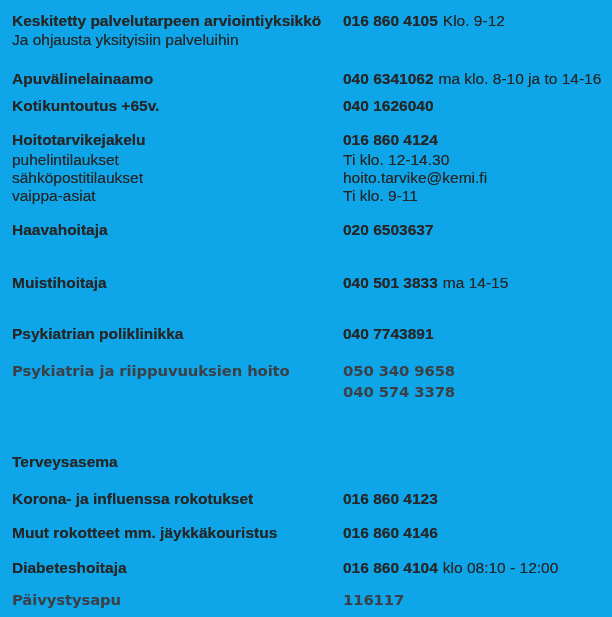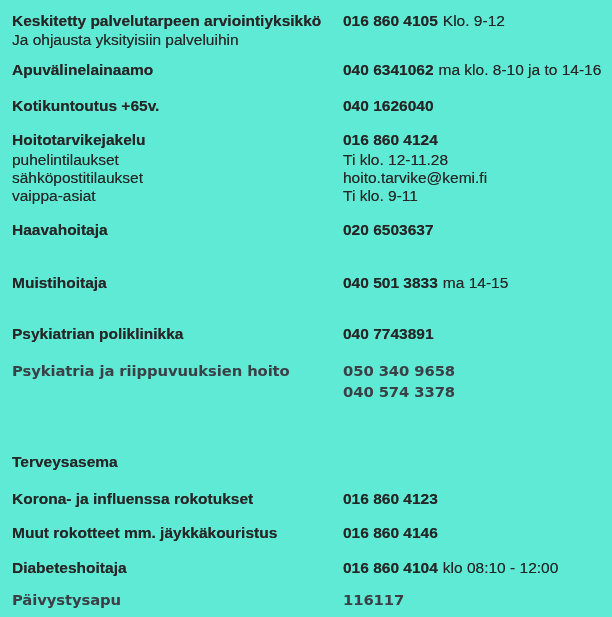--- a/index.html
+++ b/index.html
@@ -1,20 +1,20 @@
 <!DOCTYPE html>
 <html><head>
 <meta charset="utf-8">
 <style>
   html, body { margin: 0; padding: 0; }
   .page {
     position: relative;
     width: 612px;
     height: 617px;
-    background: #5eead4;
+    background: #0ea5e9;
     overflow: hidden;
     font-family: "Liberation Sans", sans-serif;
     color: #262626;
   }
   .line {
     position: absolute;
     left: 0;
     width: 612px;
     height: 19px;
     line-height: 19px;
@@ -38,38 +38,38 @@
 
   <div class="line scan" style="top:11px">
     <span class="left b">Keskitetty palvelutarpeen arviointiyksikkö</span>
     <span class="right"><span class="phone">016 860 4105</span><span class="note">Klo. 9-12</span></span>
   </div>
 
   <div class="line scan" style="top:30px">
     <span class="left">Ja ohjausta yksityisiin palveluihin</span>
   </div>
 
-  <div class="line scan" style="top:60px">
+  <div class="line scan" style="top:69px">
     <span class="left b">Apuvälinelainaamo</span>
     <span class="right"><span class="phone">040 6341062</span><span class="note">ma klo. 8-10 ja to 14-16</span></span>
   </div>
 
   <div class="line scan" style="top:96px">
     <span class="left b">Kotikuntoutus +65v.</span>
     <span class="right"><span class="phone">040 1626040</span></span>
   </div>
 
   <div class="line scan" style="top:130px">
     <span class="left b">Hoitotarvikejakelu</span>
     <span class="right"><span class="phone">016 860 4124</span></span>
   </div>
 
   <div class="line scan" style="top:150px">
     <span class="left">puhelintilaukset</span>
-    <span class="right"><span class="note">Ti klo. 12-11.28</span></span>
+    <span class="right"><span class="note">Ti klo. 12-14.30</span></span>
   </div>
 
   <div class="line scan" style="top:168px">
     <span class="left">sähköpostitilaukset</span>
     <span class="right"><span class="note">hoito.tarvike@kemi.fi</span></span>
   </div>
 
   <div class="line scan" style="top:186px">
     <span class="left">vaippa-asiat</span>
     <span class="right"><span class="note">Ti klo. 9-11</span></span>

